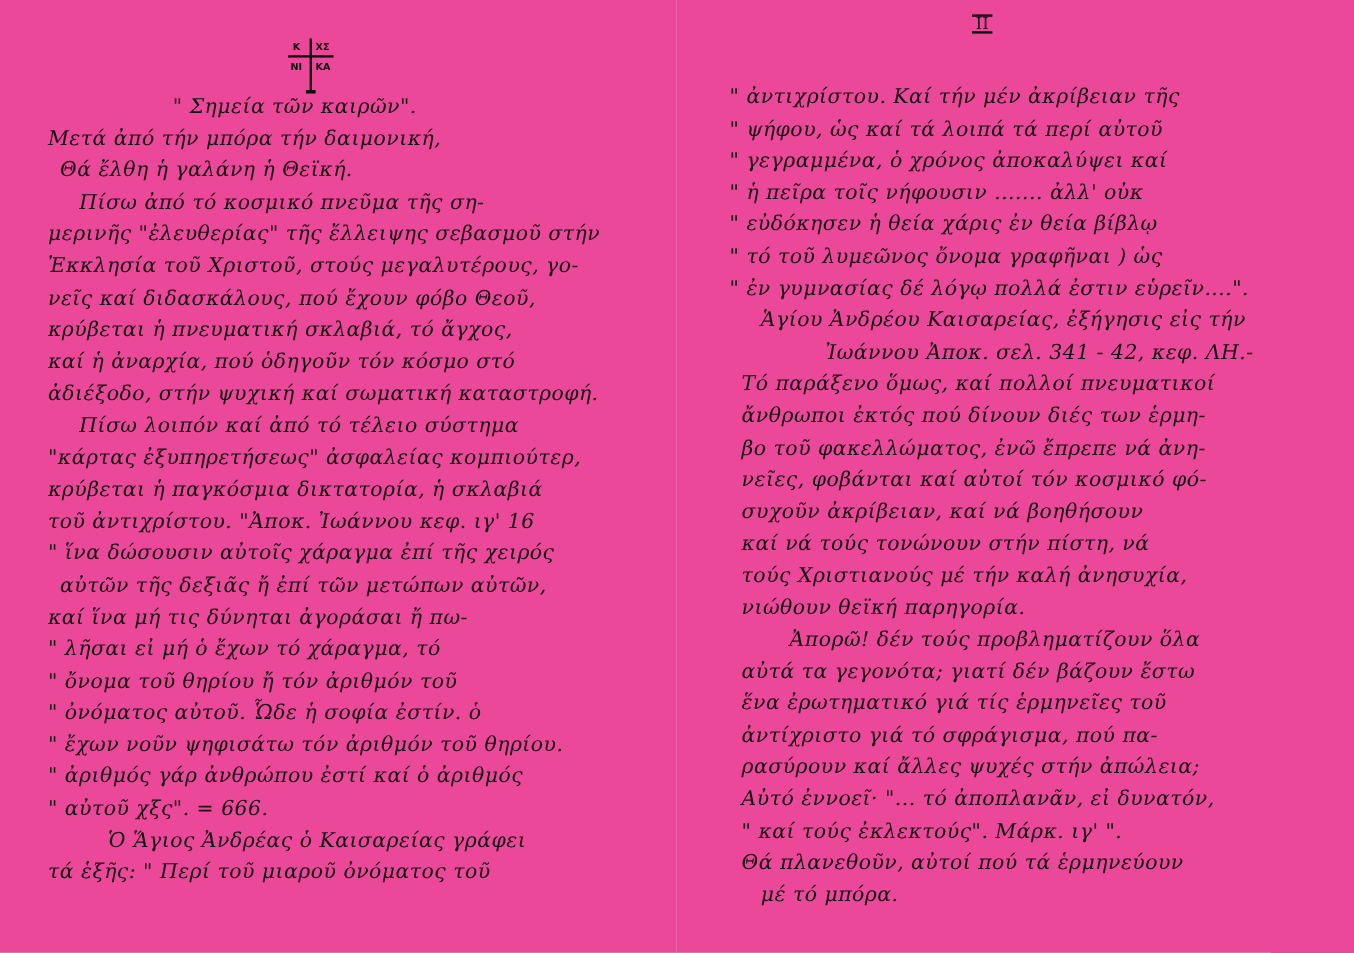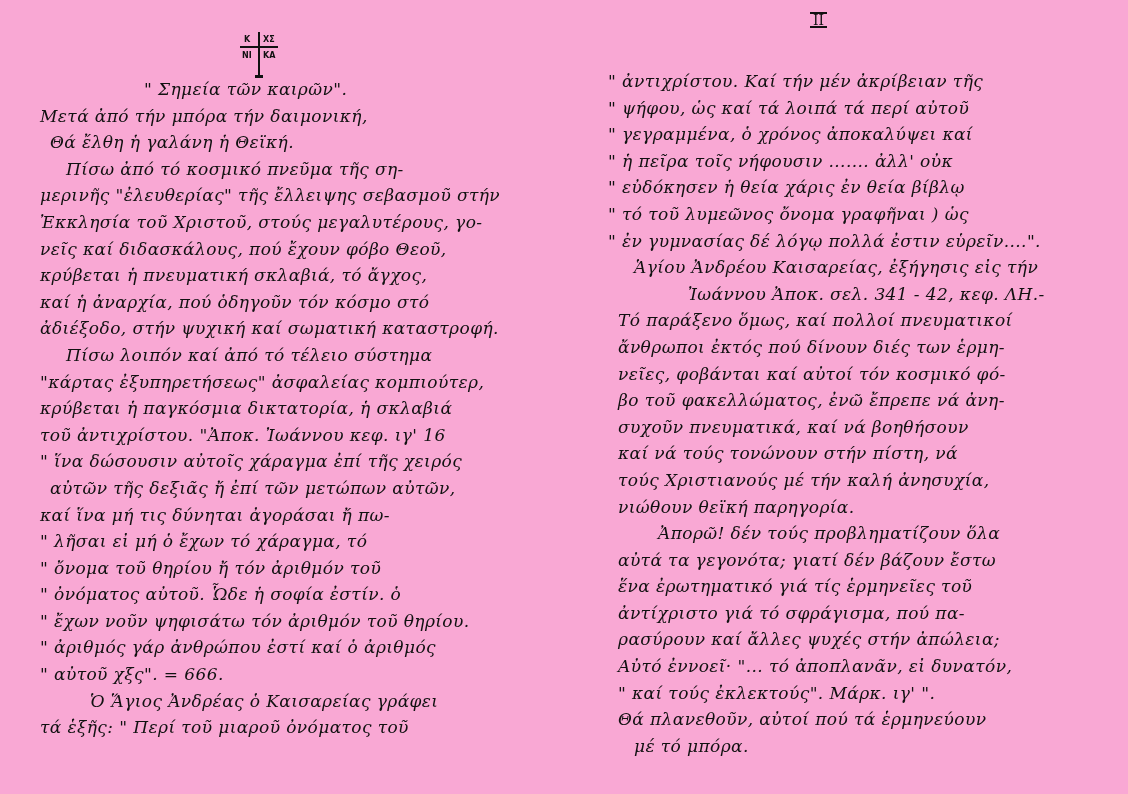--- a/index.html
+++ b/index.html
@@ -1,18 +1,18 @@
 <!DOCTYPE html>
 <html><head>
 <meta charset="utf-8">
 <style>
   html, body { margin: 0; padding: 0; background: #ffffff; }
   body { width: 1128px; height: 794px; position: relative; overflow: hidden;
          font-family: "DejaVu Serif", serif; color: #111; }
-  .page { position: absolute; top: 0; height: 794px; background: #f9a8d4; }
+  .page { position: absolute; top: 0; height: 794px; background: #ec4899; }
   .page.left { left: 0; width: 564px; }
   .page.right { left: 564px; width: 564px; }
   .emblem { position: absolute; left: 238px; top: 32px; width: 44px; height: 50px; }
   .emblem .v { position: absolute; left: 20px; top: 0; width: 2px; height: 44px; background: #111; }
   .emblem .h { position: absolute; left: 2px; top: 14px; width: 38px; height: 2px; background: #111; }
   .emblem .foot { position: absolute; left: 17px; top: 43px; width: 8px; height: 3px; background: #111; }
   .emblem span { position: absolute; font-family: "DejaVu Sans", sans-serif; font-size: 8px; font-weight: bold; }
   .emblem .tl { left: 6px; top: 3px; }
   .emblem .tr { left: 25px; top: 3px; }
   .emblem .bl { left: 4px; top: 19px; }
@@ -79,23 +79,23 @@
     <li>" ψήφου, ὡς καί τά λοιπά τά περί αὐτοῦ</li>
     <li>" γεγραμμένα, ὁ χρόνος ἀποκαλύψει καί</li>
     <li>" ἡ πεῖρα τοῖς νήφουσιν ....... ἀλλ' οὐκ</li>
     <li>" εὐδόκησεν ἡ θεία χάρις ἐν θεία βίβλῳ</li>
     <li>" τό τοῦ λυμεῶνος ὄνομα γραφῆναι ) ὡς</li>
     <li>" ἐν γυμνασίας δέ λόγῳ πολλά ἐστιν εὑρεῖν....".</li>
     <li class="indent1">Ἁγίου Ἀνδρέου Καισαρείας, ἐξήγησις εἰς τήν</li>
     <li class="indent3">Ἰωάννου Ἀποκ. σελ. 341 - 42, κεφ. ΛΗ.-</li>
     <li class="center1">Τό παράξενο ὅμως, καί πολλοί πνευματικοί</li>
     <li class="center1">ἄνθρωποι ἐκτός πού δίνουν διές των ἑρμη-</li>
+    <li class="center1">βο τοῦ φακελλώματος, ἐνῶ ἔπρεπε νά ἀνη-</li>
     <li class="center1">νεῖες, φοβάνται καί αὐτοί τόν κοσμικό φό-</li>
-    <li class="center1">βο τοῦ φακελλώματος, ἐνῶ ἔπρεπε νά ἀνη-</li>
-    <li class="center1">συχοῦν πνευματικά, καί νά βοηθήσουν</li>
+    <li class="center1">συχοῦν ἀκρίβειαν, καί νά βοηθήσουν</li>
     <li class="center1">καί νά τούς τονώνουν στήν πίστη, νά</li>
     <li class="center1">τούς Χριστιανούς μέ τήν καλή ἀνησυχία,</li>
     <li class="center1">νιώθουν θεϊκή παρηγορία.</li>
     <li class="indent2">Ἀπορῶ! δέν τούς προβληματίζουν ὅλα</li>
     <li class="center1">αὐτά τα γεγονότα; γιατί δέν βάζουν ἔστω</li>
     <li class="center1">ἕνα ἐρωτηματικό γιά τίς ἑρμηνεῖες τοῦ</li>
     <li class="center1">ἀντίχριστο γιά τό σφράγισμα, πού πα-</li>
     <li class="center1">ρασύρουν καί ἄλλες ψυχές στήν ἀπώλεια;</li>
     <li class="center1">Αὐτό ἐννοεῖ· "... τό ἀποπλανᾶν, εἰ δυνατόν,</li>
     <li class="center1">" καί τούς ἐκλεκτούς". Μάρκ. ιγ' ".</li>

